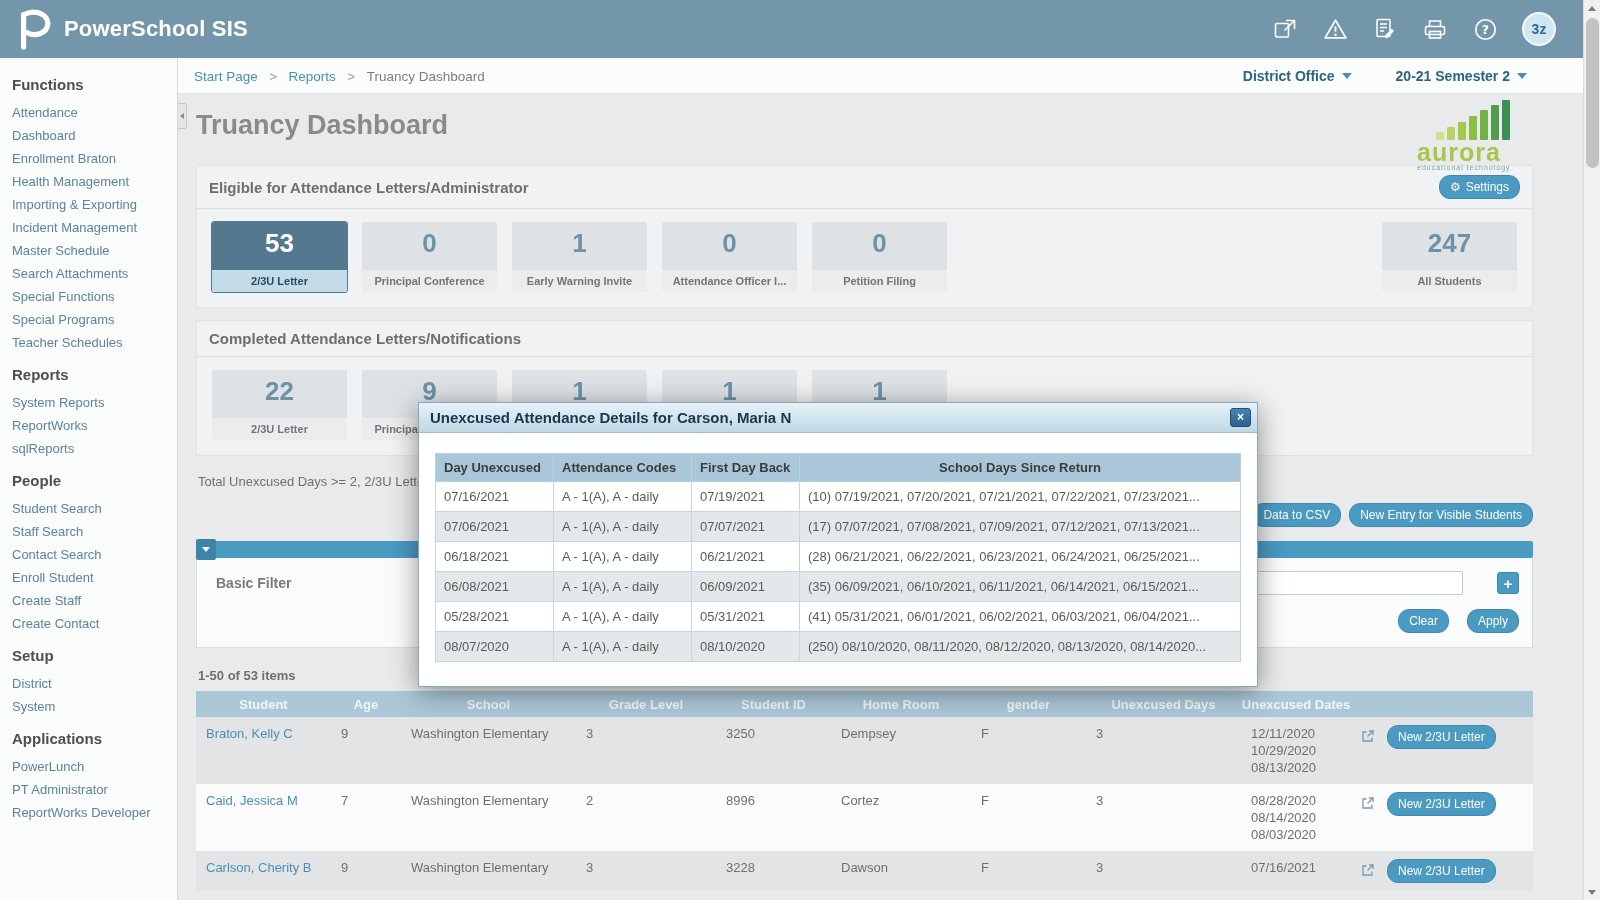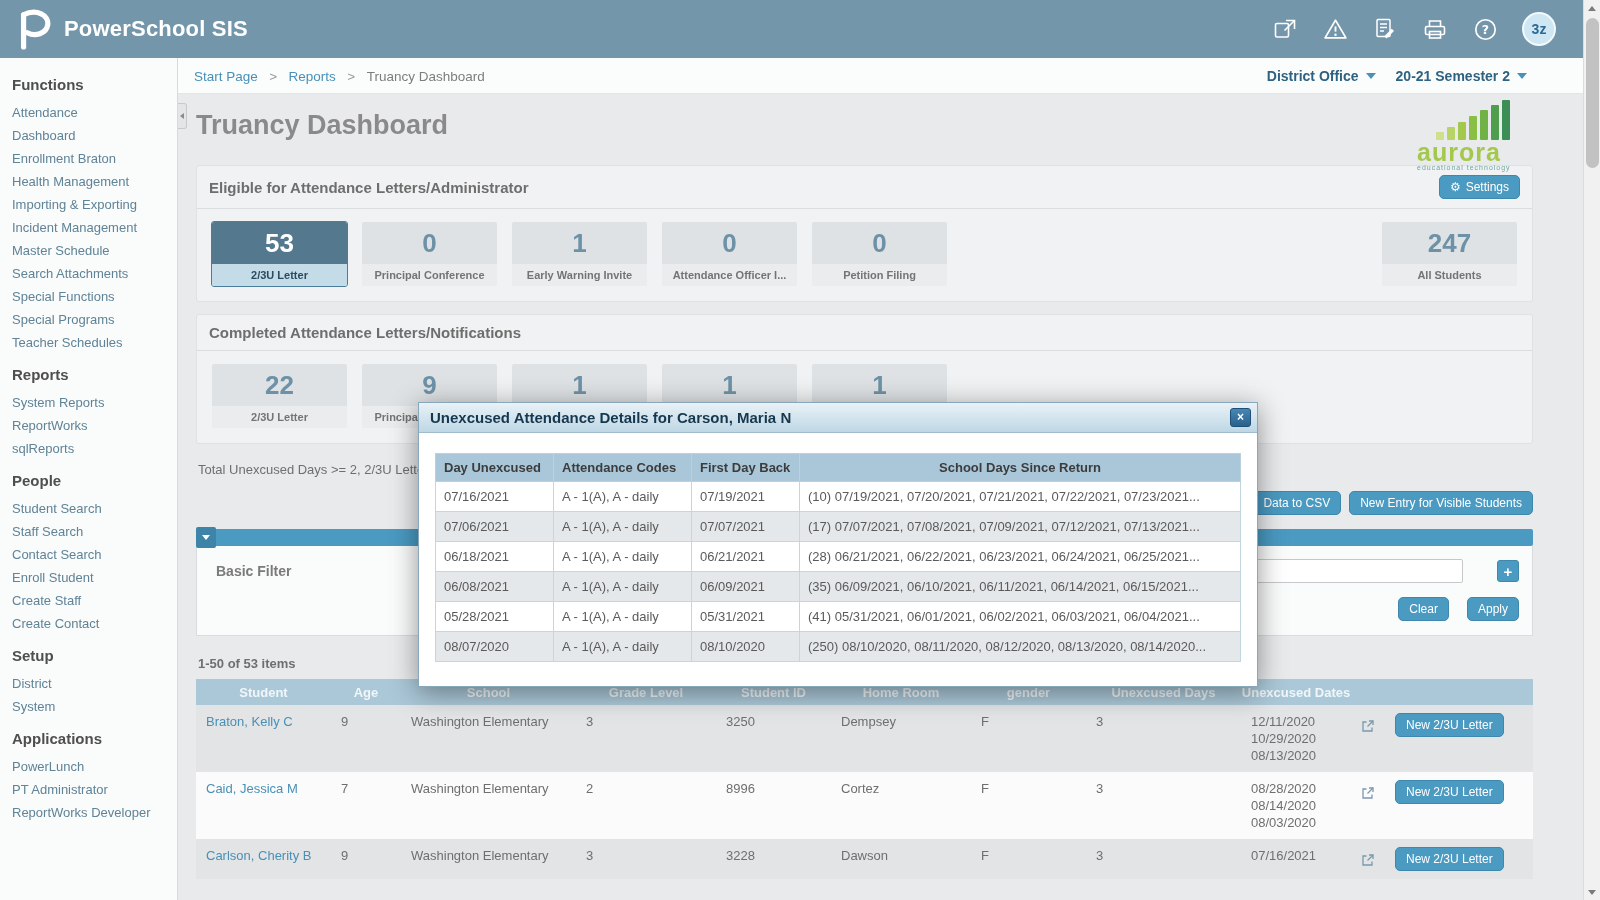--- a/index.html
+++ b/index.html
@@ -12,21 +12,21 @@
   .app-title { color:#fff; font-size:22px; font-weight:bold; margin-left:10px; letter-spacing:.2px; }
   .topbar-icons { margin-left:auto; display:flex; align-items:center; gap:24px; padding-right:30px; }
   .tb-icon { display:inline-flex; align-items:center; justify-content:center; width:26px; height:26px; cursor:pointer; }
   .avatar { width:34px; height:34px; border-radius:50%; background:#cfe6f3; color:#2b6a94; font-size:14px; font-weight:bold; display:flex; align-items:center; justify-content:center; border:2px solid rgba(255,255,255,.75); cursor:pointer; }
 
   
   .crumbbar { position:absolute; top:58px; left:178px; width:1405px; height:36px; background:#fbfcfc; border-bottom:1px solid #e2e4e5; display:flex; align-items:center; padding:13px 16px; z-index:5; }
   .crumbbar a { color:#4990b8; text-decoration:none; font-size:13.5px; cursor:pointer; }
   .crumb-sep { color:#9a9a9a; font-size:13.5px; margin:0 7px; }
   .crumb-current { color:#7d7d7d; font-size:13.5px; }
-  .ctx-group { margin-left:auto; display:flex; align-items:center; gap:20px; padding-right:40px; }
+  .ctx-group { margin-left:auto; display:flex; align-items:center; gap:44px; padding-right:40px; }
   .ctx { color:#2e6283; font-size:14px; font-weight:bold; cursor:pointer; display:flex; align-items:center; }
   .chev-down { display:inline-block; width:0; height:0; border-left:5px solid transparent; border-right:5px solid transparent; border-top:6px solid #4a90b8; margin-left:7px; }
 
   
   .sidebar { position:absolute; top:58px; left:0; width:178px; height:842px; background:#fafbfb; border-right:1px solid #d8dadc; z-index:4; padding-top:6px; }
   .side-title { font-size:15px; font-weight:bold; color:#4f4f4f; padding:12px 12px 8px; }
   .side-item { font-size:13px; color:#5f8397; padding:4px 12px; cursor:pointer; white-space:nowrap; }
   .collapse-tab { position:absolute; top:103px; left:178px; width:9px; height:26px; background:#e3e5e7; border:1px solid #c7cacc; border-left:none; border-radius:0 3px 3px 0; display:flex; align-items:center; justify-content:center; cursor:pointer; z-index:6; }
   .tri-left { width:0; height:0; border-top:3.5px solid transparent; border-bottom:3.5px solid transparent; border-right:4px solid #8a8a8a; }
 
@@ -35,27 +35,27 @@
   .page-title { color:#8a8a8a; font-size:27px; font-weight:bold; margin:16px 0 24px 0; }
   .brand { position:absolute; top:6px; right:54px; width:112px; text-align:left; }
   .brand-bars { display:flex; align-items:flex-end; justify-content:center; gap:3px; height:40px; }
   .brand-bars i { display:block; width:8px; border-radius:1px; }
   .brand-name { font-size:25px; font-weight:bold; color:#a3c84c; letter-spacing:1px; line-height:24px; }
   .brand-tag { font-size:7px; color:#6fa8a0; letter-spacing:1px; }
 
   .panel { background:#f1f2f3; border:1px solid #dfe1e3; border-radius:3px; margin-bottom:12px; }
   .panel-head { display:flex; align-items:center; padding:9px 12px; border-bottom:1px solid #dadcde; }
   .panel-title { color:#6e6e6e; font-size:15px; font-weight:bold; }
-  .btn-blue { background:#4a9ac2; border:1px solid #3e88ae; color:#fff; font-size:12px; font-family:inherit; padding:4px 10px; border-radius:5px; cursor:pointer; white-space:nowrap; }
+  .btn-blue { background:#4a9ac2; border:1px solid #3e88ae; color:#fff; font-size:12px; font-family:inherit; padding:4px 10px; border-radius:11px; cursor:pointer; white-space:nowrap; }
   .panel-head .btn-blue { margin-left:auto; }
   .gear { margin-right:5px; }
 
   .cards { display:flex; gap:13px; padding:12px 14px 14px; }
   .card { width:137px; border:1px solid transparent; border-radius:3px; overflow:hidden; text-align:center; cursor:pointer; flex:none; }
-  .card .num { height:42px; line-height:42px; background:#dfe2e4; color:#6d92a7; font-size:26px; font-weight:bold; }
+  .card .num { height:48px; line-height:42px; background:#dfe2e4; color:#6d92a7; font-size:26px; font-weight:bold; }
   .card .lbl { height:22px; line-height:22px; background:#eaeced; color:#747474; font-size:11px; font-weight:bold; white-space:nowrap; overflow:hidden; padding:0 4px; }
   .card.selected { border-color:#4a7c9b; }
   .card.selected .num { background:#54798e; color:#fff; }
   .card.selected .lbl { background:#c4dbe8; color:#2a4b60; }
   .card.all { margin-left:auto; }
 
   .summary-text { color:#6f6f6f; font-size:13px; margin:18px 0 14px 2px; }
   .actions-row { display:flex; justify-content:flex-end; gap:8px; margin-bottom:14px; }
 
   .filter-bar { position:relative; height:17px; background:#4a9ac2; border-radius:2px; }
@@ -71,21 +71,21 @@
   .filter-btns { display:flex; justify-content:flex-end; gap:18px; margin-top:14px; }
 
   .count-text { color:#6f6f6f; font-size:13px; font-weight:bold; margin:20px 0 8px 2px; }
 
   table.grid { width:100%; border-collapse:collapse; font-size:13px; background:#fff; }
   table.grid thead th { background:#abc8d8; color:#f0f6f9; font-weight:bold; height:26px; text-align:center; font-size:13px; }
   table.grid tbody tr:nth-child(odd) { background:#e2e4e6; }
   table.grid tbody tr:nth-child(even) { background:#fbfbfc; }
   table.grid td { padding:8px 10px; vertical-align:top; color:#6f6f6f; line-height:17px; }
   .stu-link { color:#4a90b5; cursor:pointer; }
-  .cell-actions { display:flex; align-items:flex-end; gap:20px; }
+  .cell-actions { display:flex; align-items:center; gap:12px; }
   .ext-icon { cursor:pointer; margin-top:1px; }
 
   
   .modal { position:absolute; left:418px; top:402px; width:840px; z-index:60; background:#fff; border:1px solid #88a7ba; box-shadow:0 5px 26px rgba(0,0,0,.42); }
   .modal-head { height:30px; background:linear-gradient(#e9f2f7,#bed7e5); border-bottom:1px solid #9fbccd; display:flex; align-items:center; padding:0 6px 0 11px; }
   .modal-title { flex:1; color:#16384f; font-size:15px; font-weight:bold; }
   .modal-close { width:21px; height:19px; background:linear-gradient(#4886b3,#2a618d); border:1px solid #1d4f77; border-radius:3px; color:#fff; font-size:12px; font-weight:bold; line-height:17px; text-align:center; cursor:pointer; }
   .modal-body { padding:20px 16px 24px; }
   table.mtable { width:100%; border-collapse:collapse; font-size:13px; border:1px solid #b5cfdd; }
   table.mtable th { background:#a9c7d9; color:#3c3c3c; font-weight:bold; padding:6px 8px; text-align:left; border:1px solid #bad2de; font-size:13px; }

